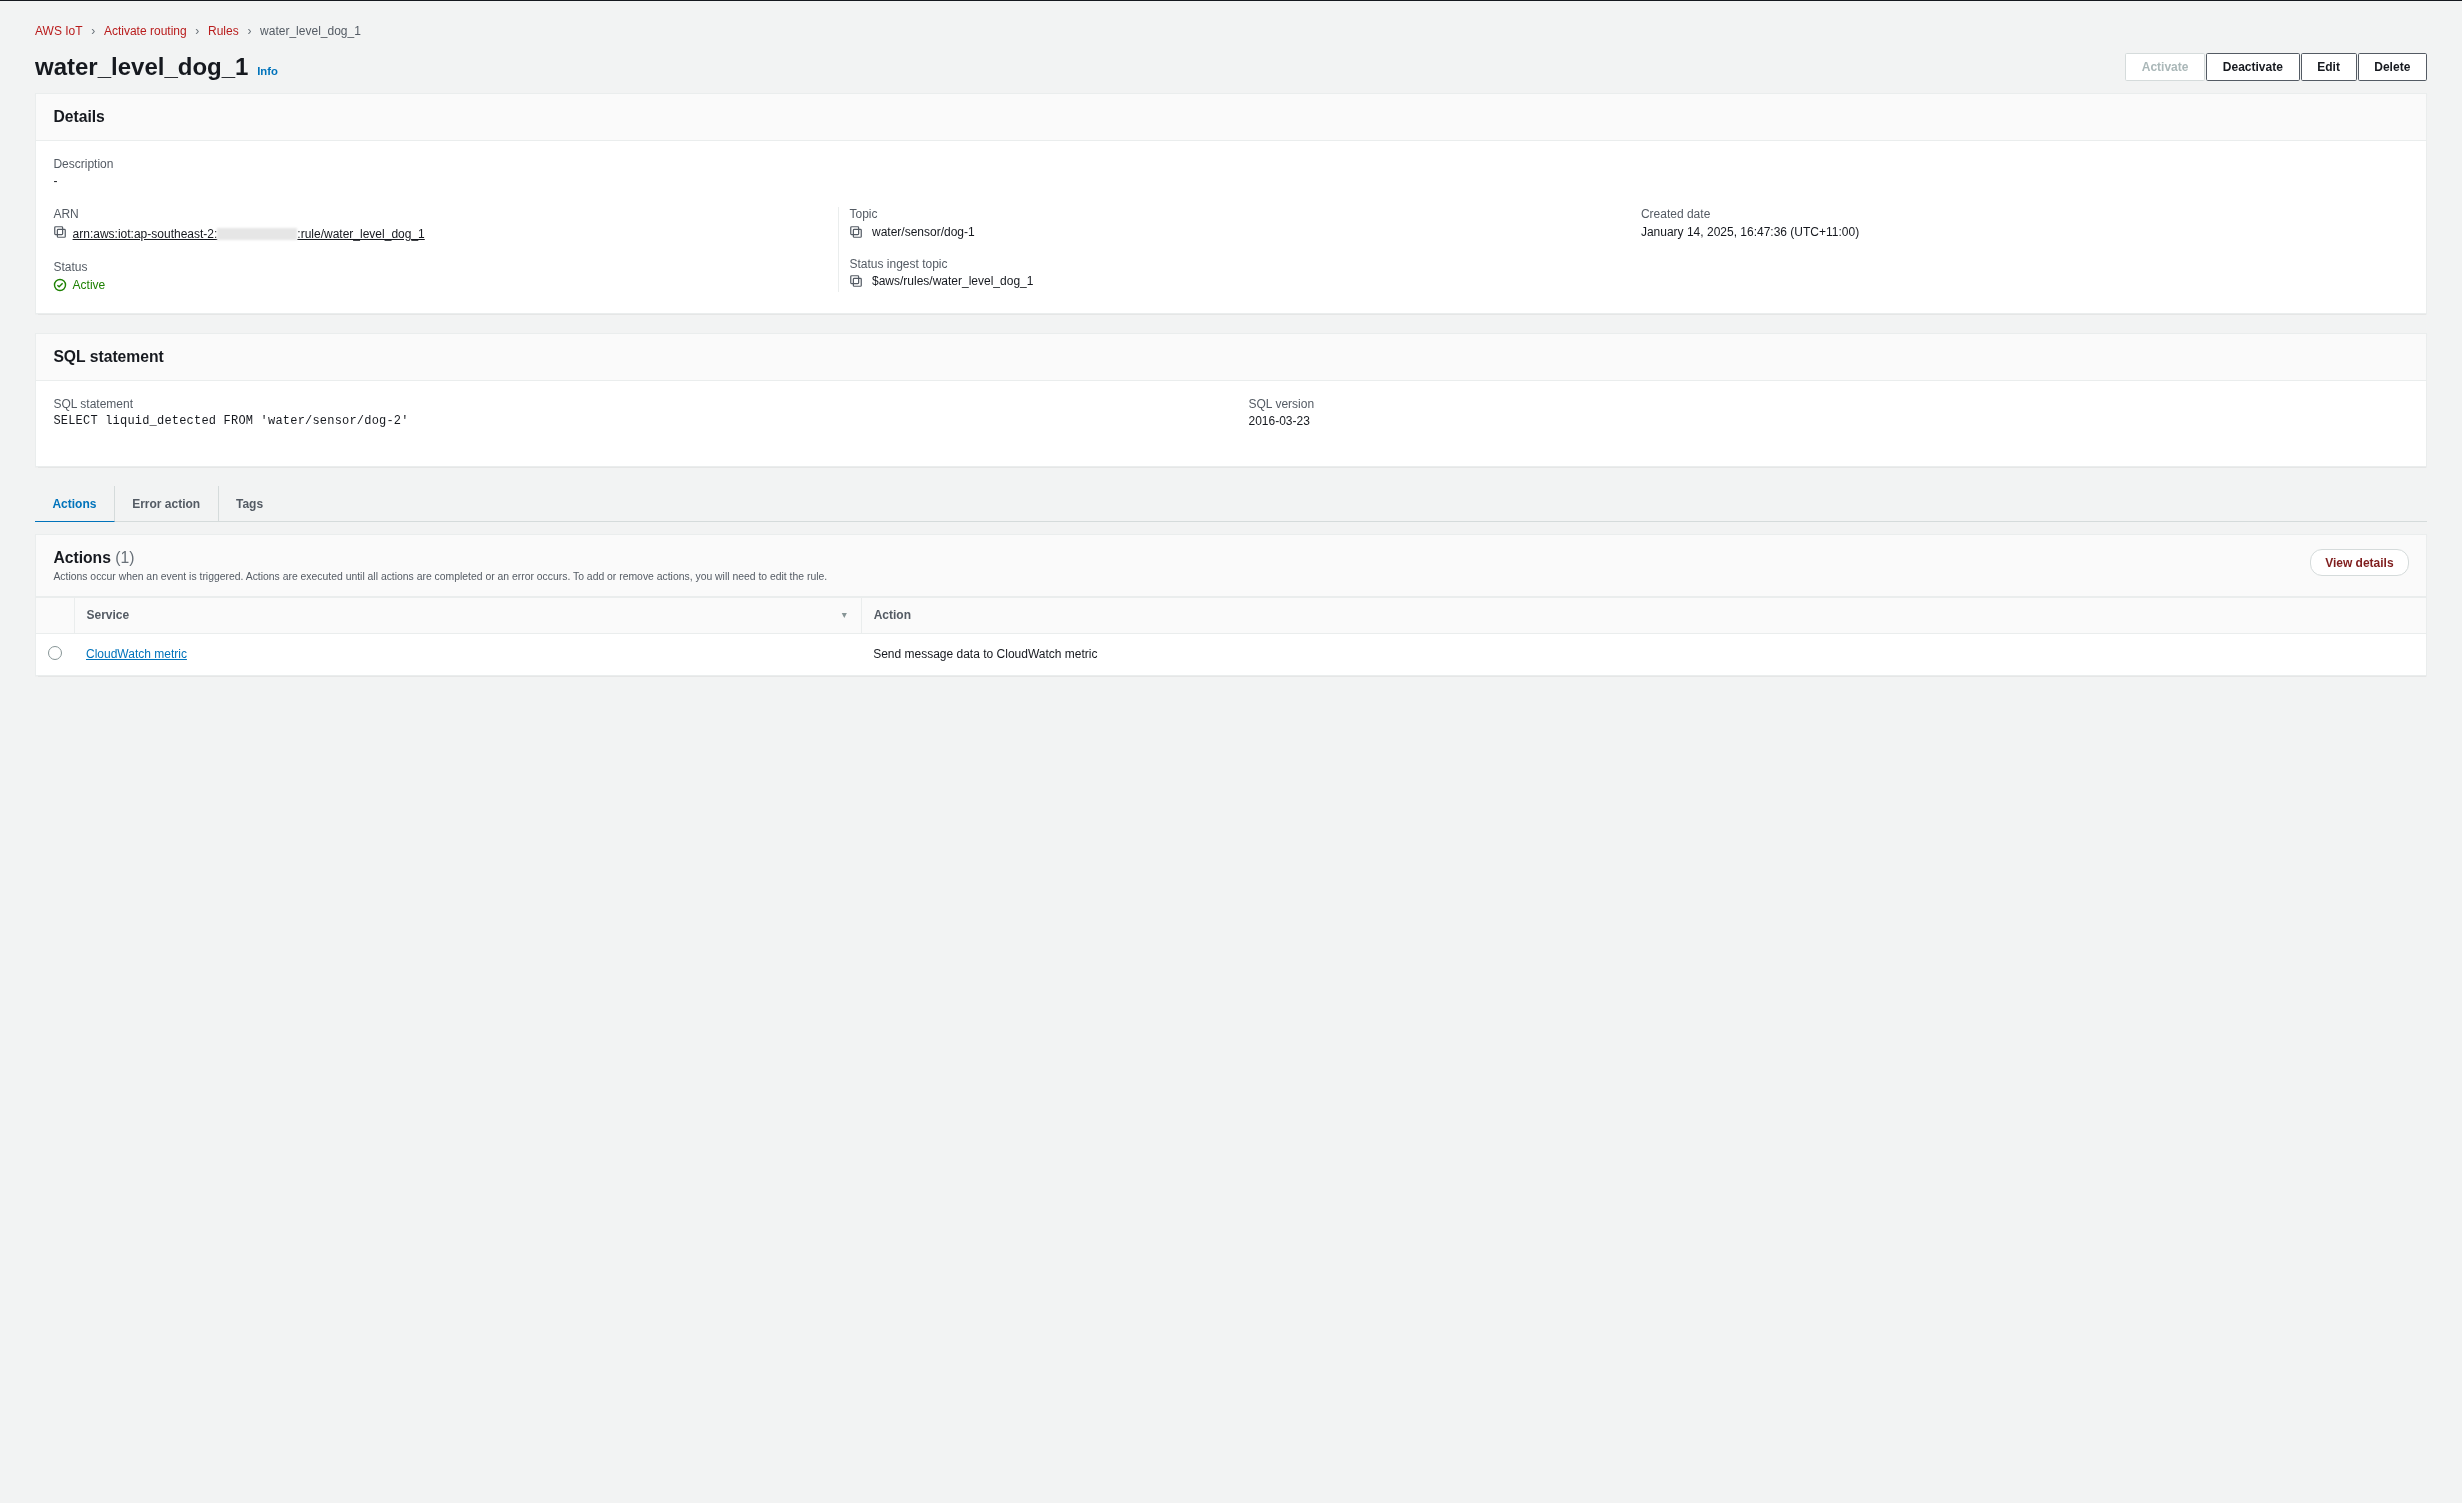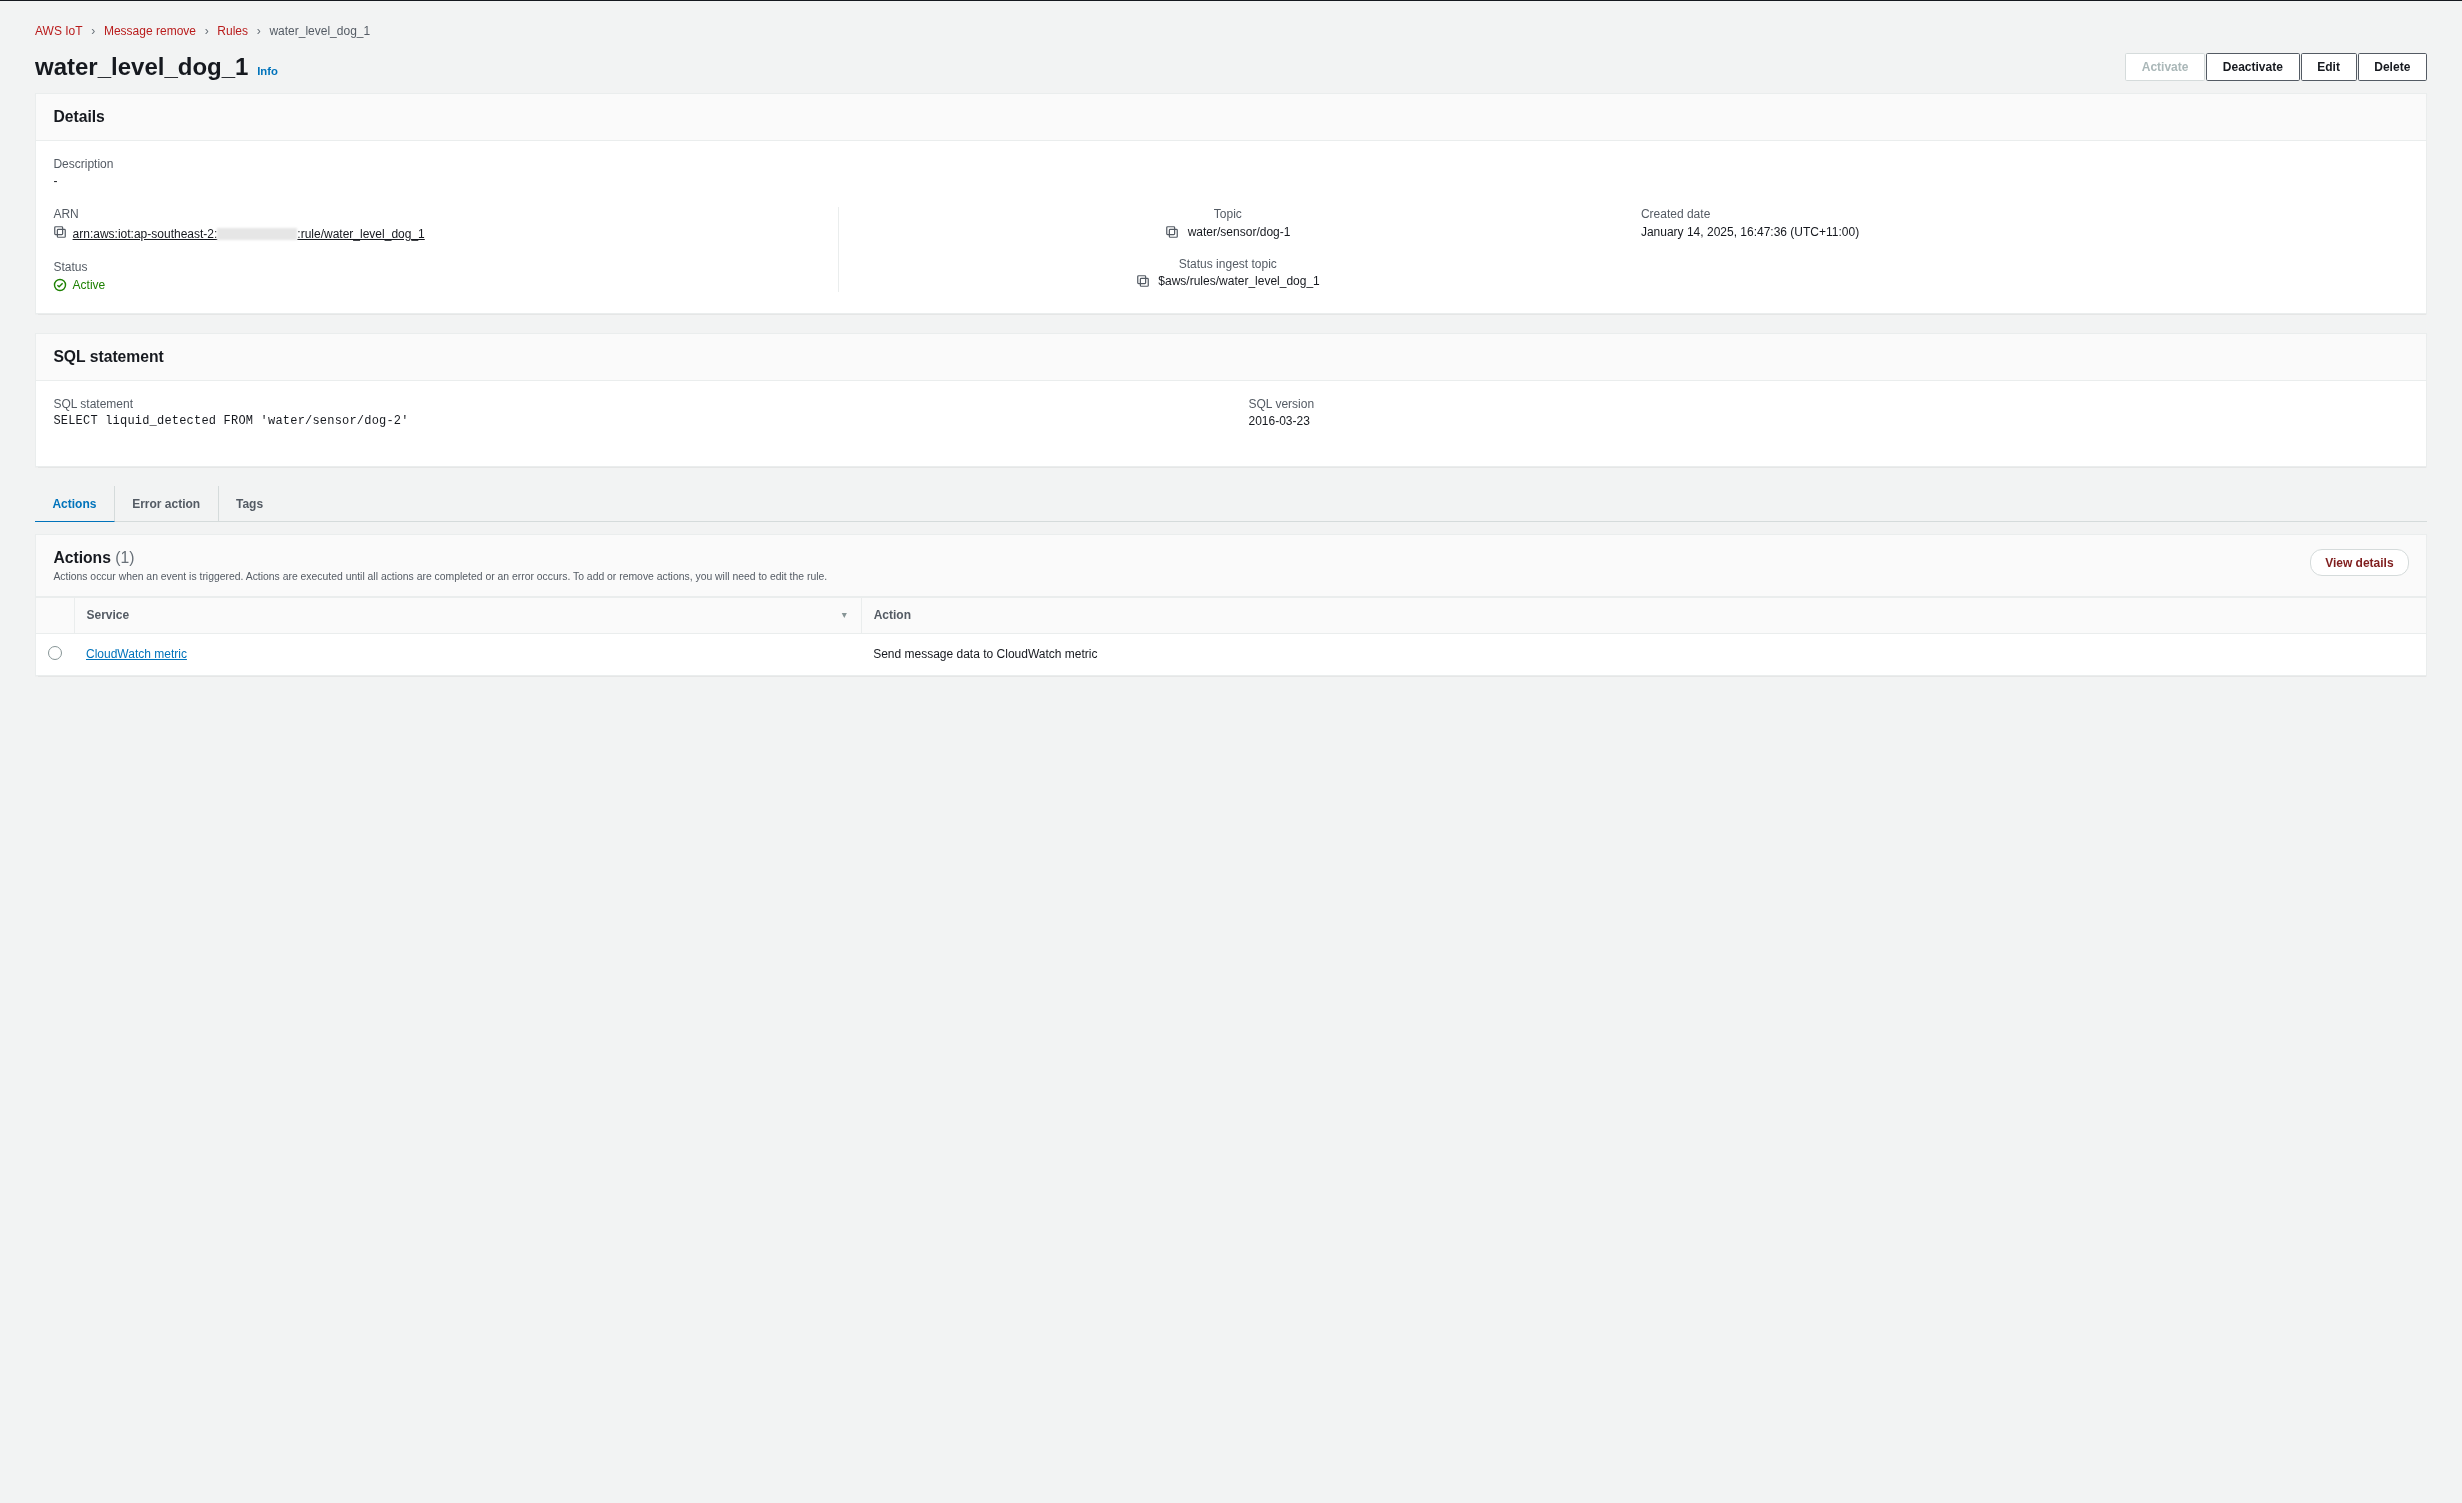--- a/index.html
+++ b/index.html
@@ -87,21 +87,20 @@
     display: grid;
     grid-template-columns: 1fr 1fr 1fr;
     gap: 0;
   }
   .details-col {
     padding-right: 17.4px;
   }
   .details-col.mid {
     border-left: 0.9px solid #eaeded;
     padding-left: 10px;
-    text-align: center;
   }
   .details-col.right {
     padding-left: 17.4px;
   }
   .copy-icon {
     display: inline-flex;
     width: 14px; height: 14px;
     vertical-align: -2.6px;
     margin-right: 5.2px;
   }
@@ -197,21 +196,21 @@
   .arn-text { word-break: break-all; }
 </style>
 </head>
 <body>
 
 <div class="page">
 
   <nav class="breadcrumb">
     <a href="#">AWS IoT</a>
     <span class="chev">›</span>
-    <a href="#">Message remove</a>
+    <a href="#">Activate routing</a>
     <span class="chev">›</span>
     <a href="#">Rules</a>
     <span class="chev">›</span>
     <span class="crumb-current">water_level_dog_1</span>
   </nav>
 
   <div class="page-header">
     <div class="page-title-wrap">
       <h1 class="page-title">water_level_dog_1</h1>
       <span class="info-link">Info</span>

